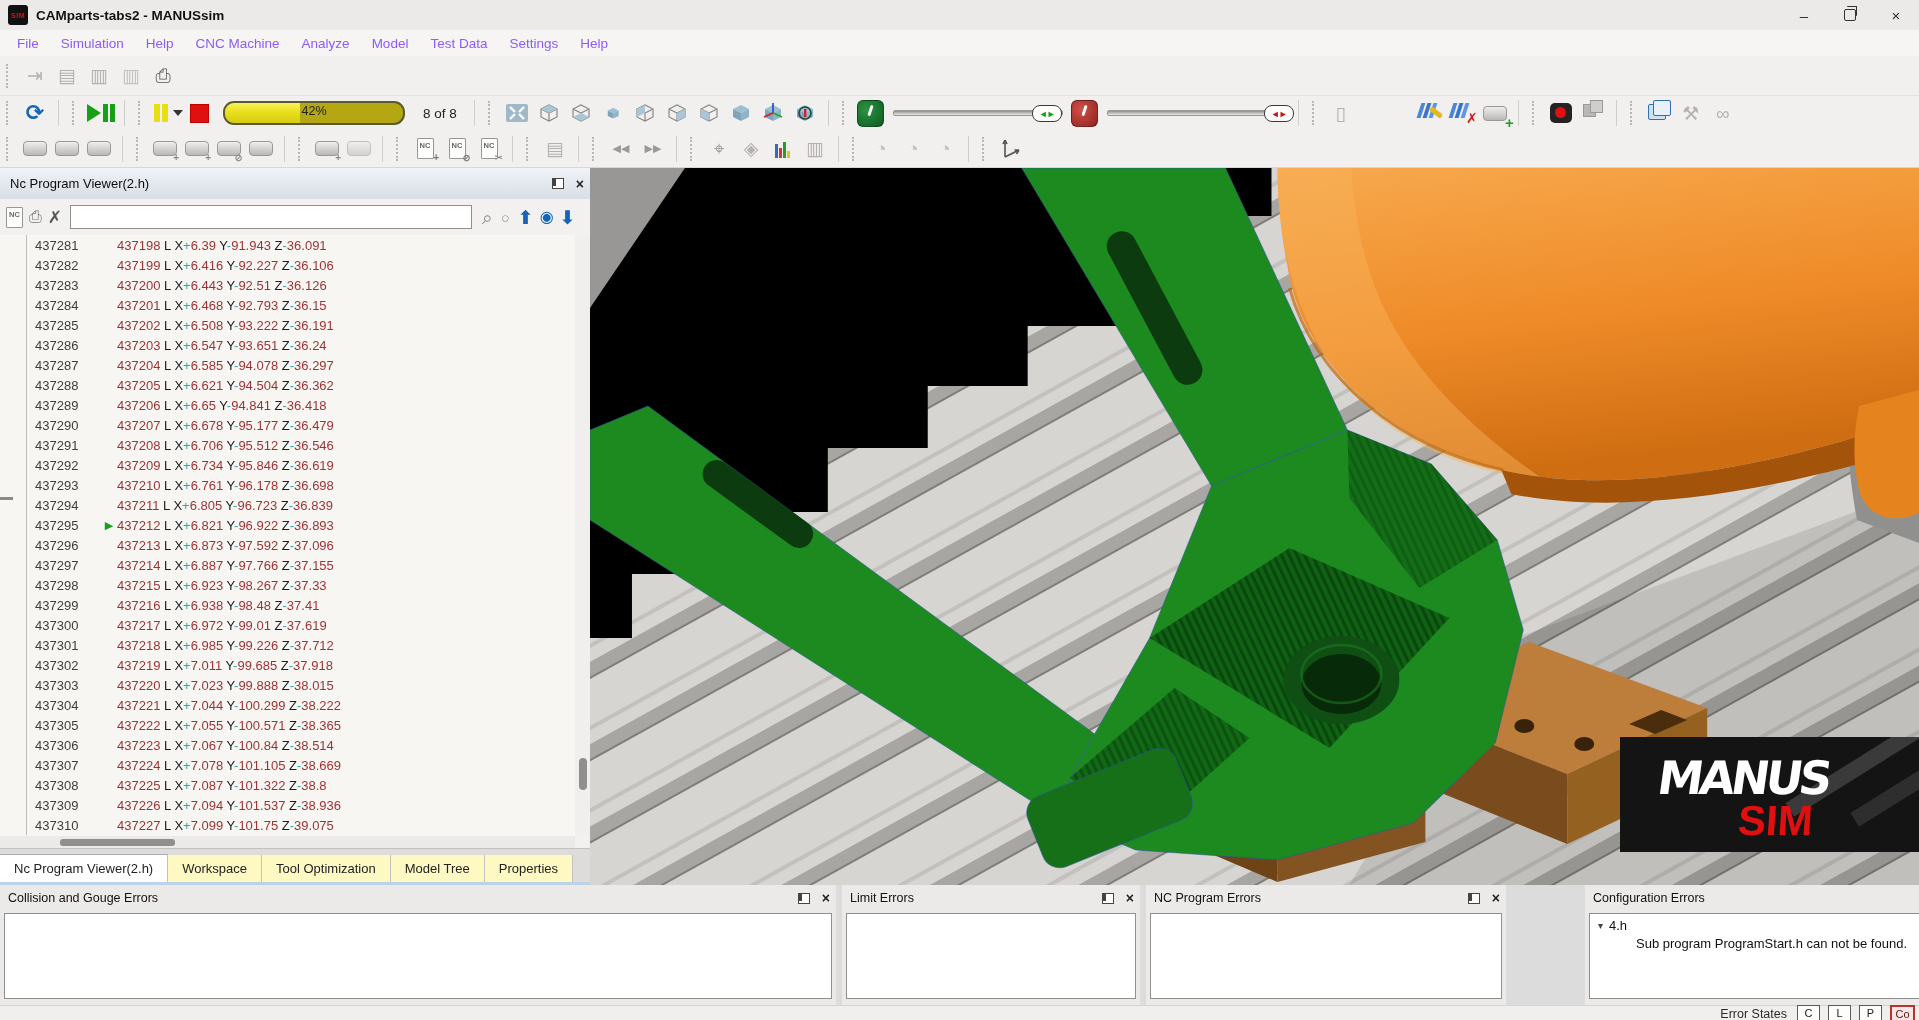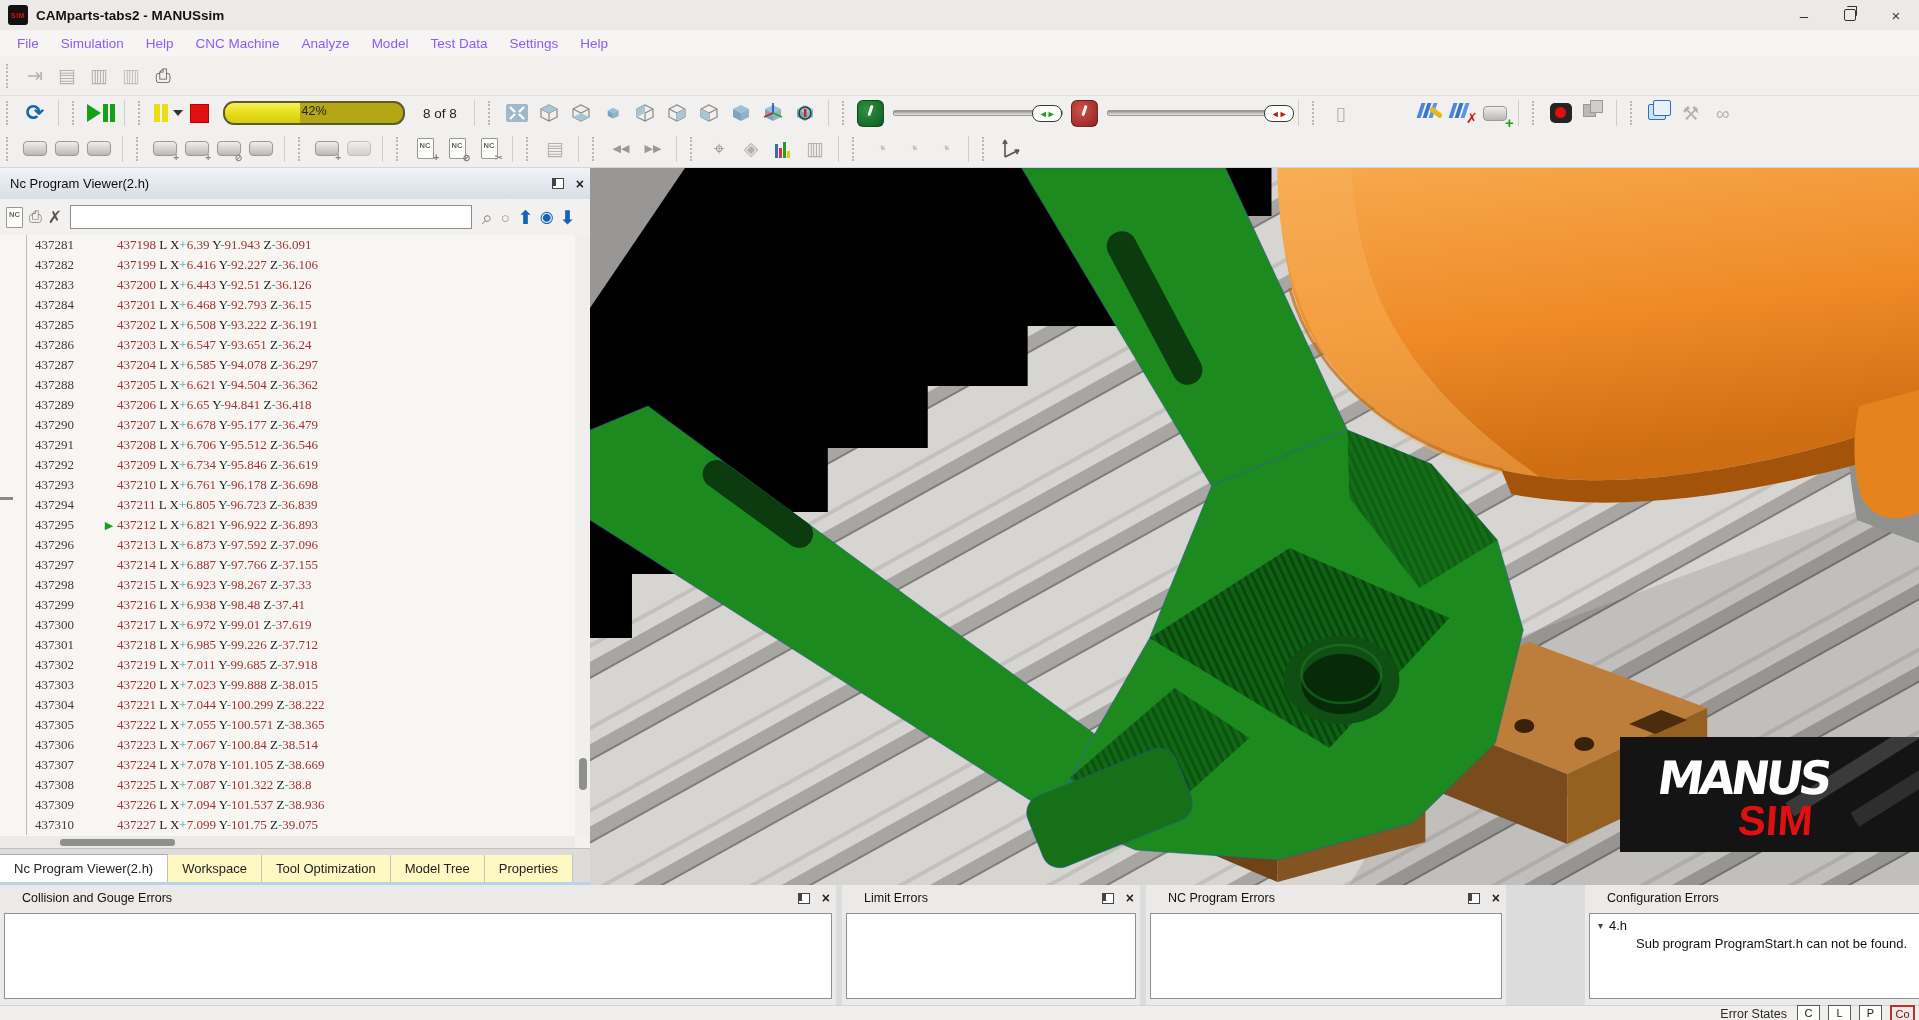--- a/index.html
+++ b/index.html
@@ -70,21 +70,21 @@
   #leftpanel{left:0;top:168px;width:700px;height:717px;background:#f2f1ef;border-right:1px solid #c2c1bf;box-sizing:border-box;}
   #lp-header{left:0;top:0;width:590px;height:31px;background:linear-gradient(#f0f3f7,#d8dee6);display:flex;align-items:center;border-bottom:1px solid #c8cdd4;}
   #lp-title{font-size:13px;margin-left:10px;color:#0d0d0d;}
   .dockicon{width:10px;height:9px;border:1.4px solid #444;position:relative;background:#fff;}
   .dockicon:before{content:"";position:absolute;left:-1px;top:-1px;width:4px;height:8px;background:#444;}
   .hbtns{position:absolute;right:6px;top:0;height:100%;display:flex;align-items:center;gap:12px;}
   .xchar{font-size:14px;font-weight:bold;color:#222;line-height:1;}
   #lp-tools{left:0;top:31px;width:590px;height:36px;display:flex;align-items:center;background:#f2f1ef;}
   #searchbox{width:390px;height:22px;border:1px solid #8f8f8d;background:#fff;margin-left:8px;font-size:12px;padding:0 5px;}
   .blue{color:#1465b8;}
-  #nclist{left:0;top:67px;width:575px;height:601px;background:#f7f6f3;overflow:hidden;font-family:Liberation Serif, serif;font-size:13px;}
+  #nclist{left:0;top:67px;width:575px;height:601px;background:#f7f6f3;overflow:hidden;font-family:Liberation Sans, sans-serif;font-size:13px;}
   .ncrow{height:20px;display:flex;align-items:center;white-space:pre;}
   .gut{width:26px;height:100%;border-right:1px solid #bcbbb9;flex:none;}
   .lnum{width:66px;text-align:left;padding-left:8px;color:#3d3d3d;flex:none;}
   .mark{width:16px;flex:none;color:#17a017;font-size:11px;text-align:center;}
   .blk,.num{color:#9c3333;}
   .let{color:#1c1c1c;}
   .sgn{color:#2fa8ad;}
   #vscroll{left:575px;top:67px;width:15px;height:601px;background:#f0efed;}
   #vthumb{left:579px;top:590px;width:8px;height:32px;background:#8f8f8d;border-radius:4px;}
   #hscroll{left:0;top:668px;width:575px;height:12px;background:#eceae8;}
@@ -98,21 +98,21 @@
   
   #viewport{left:590px;top:168px;width:1329px;height:717px;background:#000;}
   #vpsvg{width:100%;height:100%;display:block;}
   #logo{left:1620px;top:737px;width:299px;height:115px;background:#141414;overflow:hidden;}
   #logo .stripe{position:absolute;width:260px;height:16px;background:#3a3a3a;transform:rotate(-32deg);}
   #logo-line1{position:absolute;left:38px;top:14px;font-size:46px;font-weight:bold;color:#fff;letter-spacing:-4px;transform:skewX(-8deg);font-family:"DejaVu Sans","Liberation Sans",sans-serif;}
   #logo-line2{position:absolute;left:118px;top:60px;font-size:42px;font-weight:bold;color:#e01010;letter-spacing:0px;transform:skewX(-4deg);}
   
   .errpanel{top:885px;height:120px;background:#eceae8;}
   .errhead{height:26px;display:flex;align-items:center;position:relative;}
-  .errtitle{font-size:12.5px;margin-left:22px;color:#111;}
+  .errtitle{font-size:12.5px;margin-left:8px;color:#111;}
   .errbody{position:absolute;left:4px;right:4px;top:28px;bottom:6px;background:#fff;border:1px solid #8f8f8d;}
   .treechev{color:#444;font-size:10px;margin:0 6px 0 8px;}
   .treenode{font-size:13px;color:#111;}
   .treemsg{font-size:13px;color:#111;margin-left:46px;margin-top:3px;}
   
   #statusbar{left:0;top:1005px;width:1919px;height:15px;background:#f0efed;border-top:1px solid #d4d3d1;display:flex;align-items:center;justify-content:flex-end;}
   #status-label{font-size:12.5px;color:#2a2a2a;margin-right:10px;}
   .statebox{min-width:17px;height:14px;border:1px solid #5a5a58;background:#fdfdfc;font-size:11px;display:flex;align-items:center;justify-content:center;margin-right:8px;padding:0 2px;color:#222;}
   .statebox.alert{border:2px solid #b5342e;background:#f6e7e6;color:#5a1511;margin-right:4px;}
 </style>

